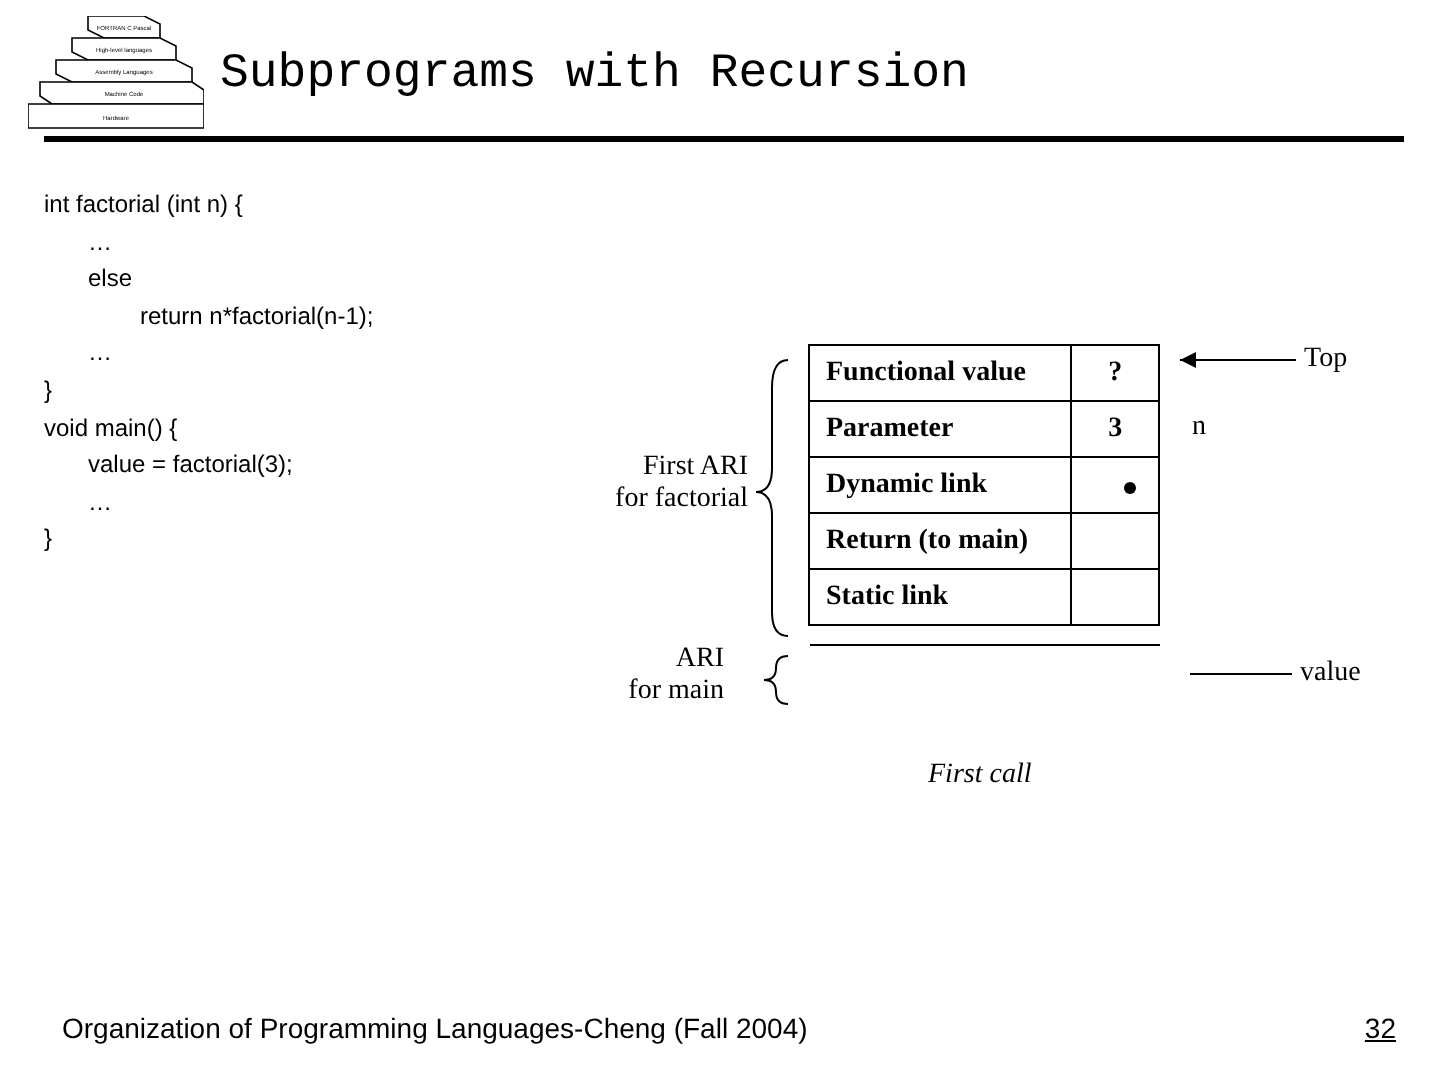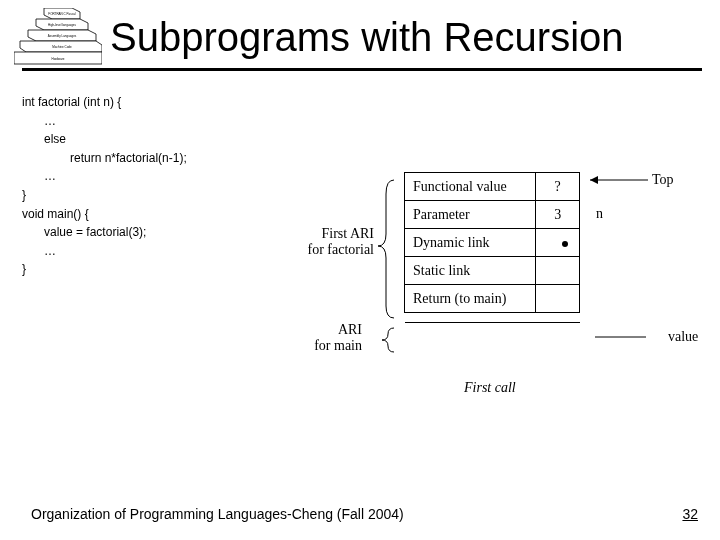--- a/index.html
+++ b/index.html
@@ -1,27 +1,27 @@
 <!DOCTYPE html>
 <html><head>
 <meta charset="utf-8">
 <style>
   * { margin: 0; padding: 0; box-sizing: border-box; }
   body { width: 720px; height: 540px; background: #fff; font-family: Arial, Helvetica, sans-serif; position: relative; }
   .header { display: flex; align-items: center; padding: 8px 20px 0 14px; }
   .logo { width: 88px; height: 58px; position: relative; flex-shrink: 0; }
   .logo-stack { position: absolute; left: 0; top: 0; }
-  .title { font-size: 40px; font-weight: normal; margin-left: 8px; }
+  .title { font-size: 24px; font-weight: normal; margin-left: 8px; font-family: Liberation Mono, monospace; }
   .rule { border: none; border-top: 3px solid #000; margin: 2px 18px 0 22px; }
   .code-block { font-size: 12px; line-height: 1.55; padding: 22px 0 0 22px; text-align: left; }
   .code-block div { white-space: pre; }
   .i1 { padding-left: 22px; }
   .i2 { padding-left: 48px; }
   .diagram { position: absolute; top: 154px; left: 288px; width: 420px; font-family: Georgia, 'Times New Roman', serif; font-size: 14px; }
-  .tbl { position: absolute; left: 116px; top: 18px; width: 176px; border-collapse: collapse; }
+  .tbl { position: absolute; left: 116px; top: 18px; width: 176px; border-collapse: collapse; font-weight: bold; }
   .tbl td { border: 1px solid #000; padding: 5px 8px; height: 28px; vertical-align: middle; }
   .tbl .c1 { width: 132px; }
   .tbl .c2 { width: 44px; text-align: center; }
   .spacer td { border-left: none; border-right: none; height: 10px; padding: 0; }
   .label-left { position: absolute; text-align: right; }
   .label-right { position: absolute; }
   .footer-left { position: absolute; bottom: 18px; left: 31px; font-size: 14px; }
   .footer-right { position: absolute; bottom: 18px; right: 22px; font-size: 14px; text-decoration: underline; }
 </style>
 </head>
@@ -90,33 +90,33 @@
     </tr>
     <tr>
       <td class="c1">Parameter</td>
       <td class="c2">3</td>
     </tr>
     <tr>
       <td class="c1">Dynamic link</td>
       <td class="c2"></td>
     </tr>
     <tr>
-      <td class="c1">Static link</td>
+      <td class="c1">Return (to main)</td>
       <td class="c2"></td>
     </tr>
     <tr>
-      <td class="c1">Return (to main)</td>
+      <td class="c1">Static link</td>
       <td class="c2"></td>
     </tr>
     <tr class="spacer">
           <td colspan="2"></td>
         </tr>
   </tbody>
     </table>
 
   <div class="label-right" style="left:364px;top:18px;">Top</div>
   <div class="label-right" style="left:308px;top:52px;">n</div>
-  <div class="label-right" style="left:380px;top:175px;">value</div>
+  <div class="label-right" style="left:362px;top:175px;">value</div>
   <div class="label-right" style="left:176px;top:226px;font-style:italic;">First call</div>
 </div>
 
 <div class="footer-left">Organization of Programming Languages-Cheng (Fall 2004)</div>
 <div class="footer-right">32</div>
 
 </body></html>

